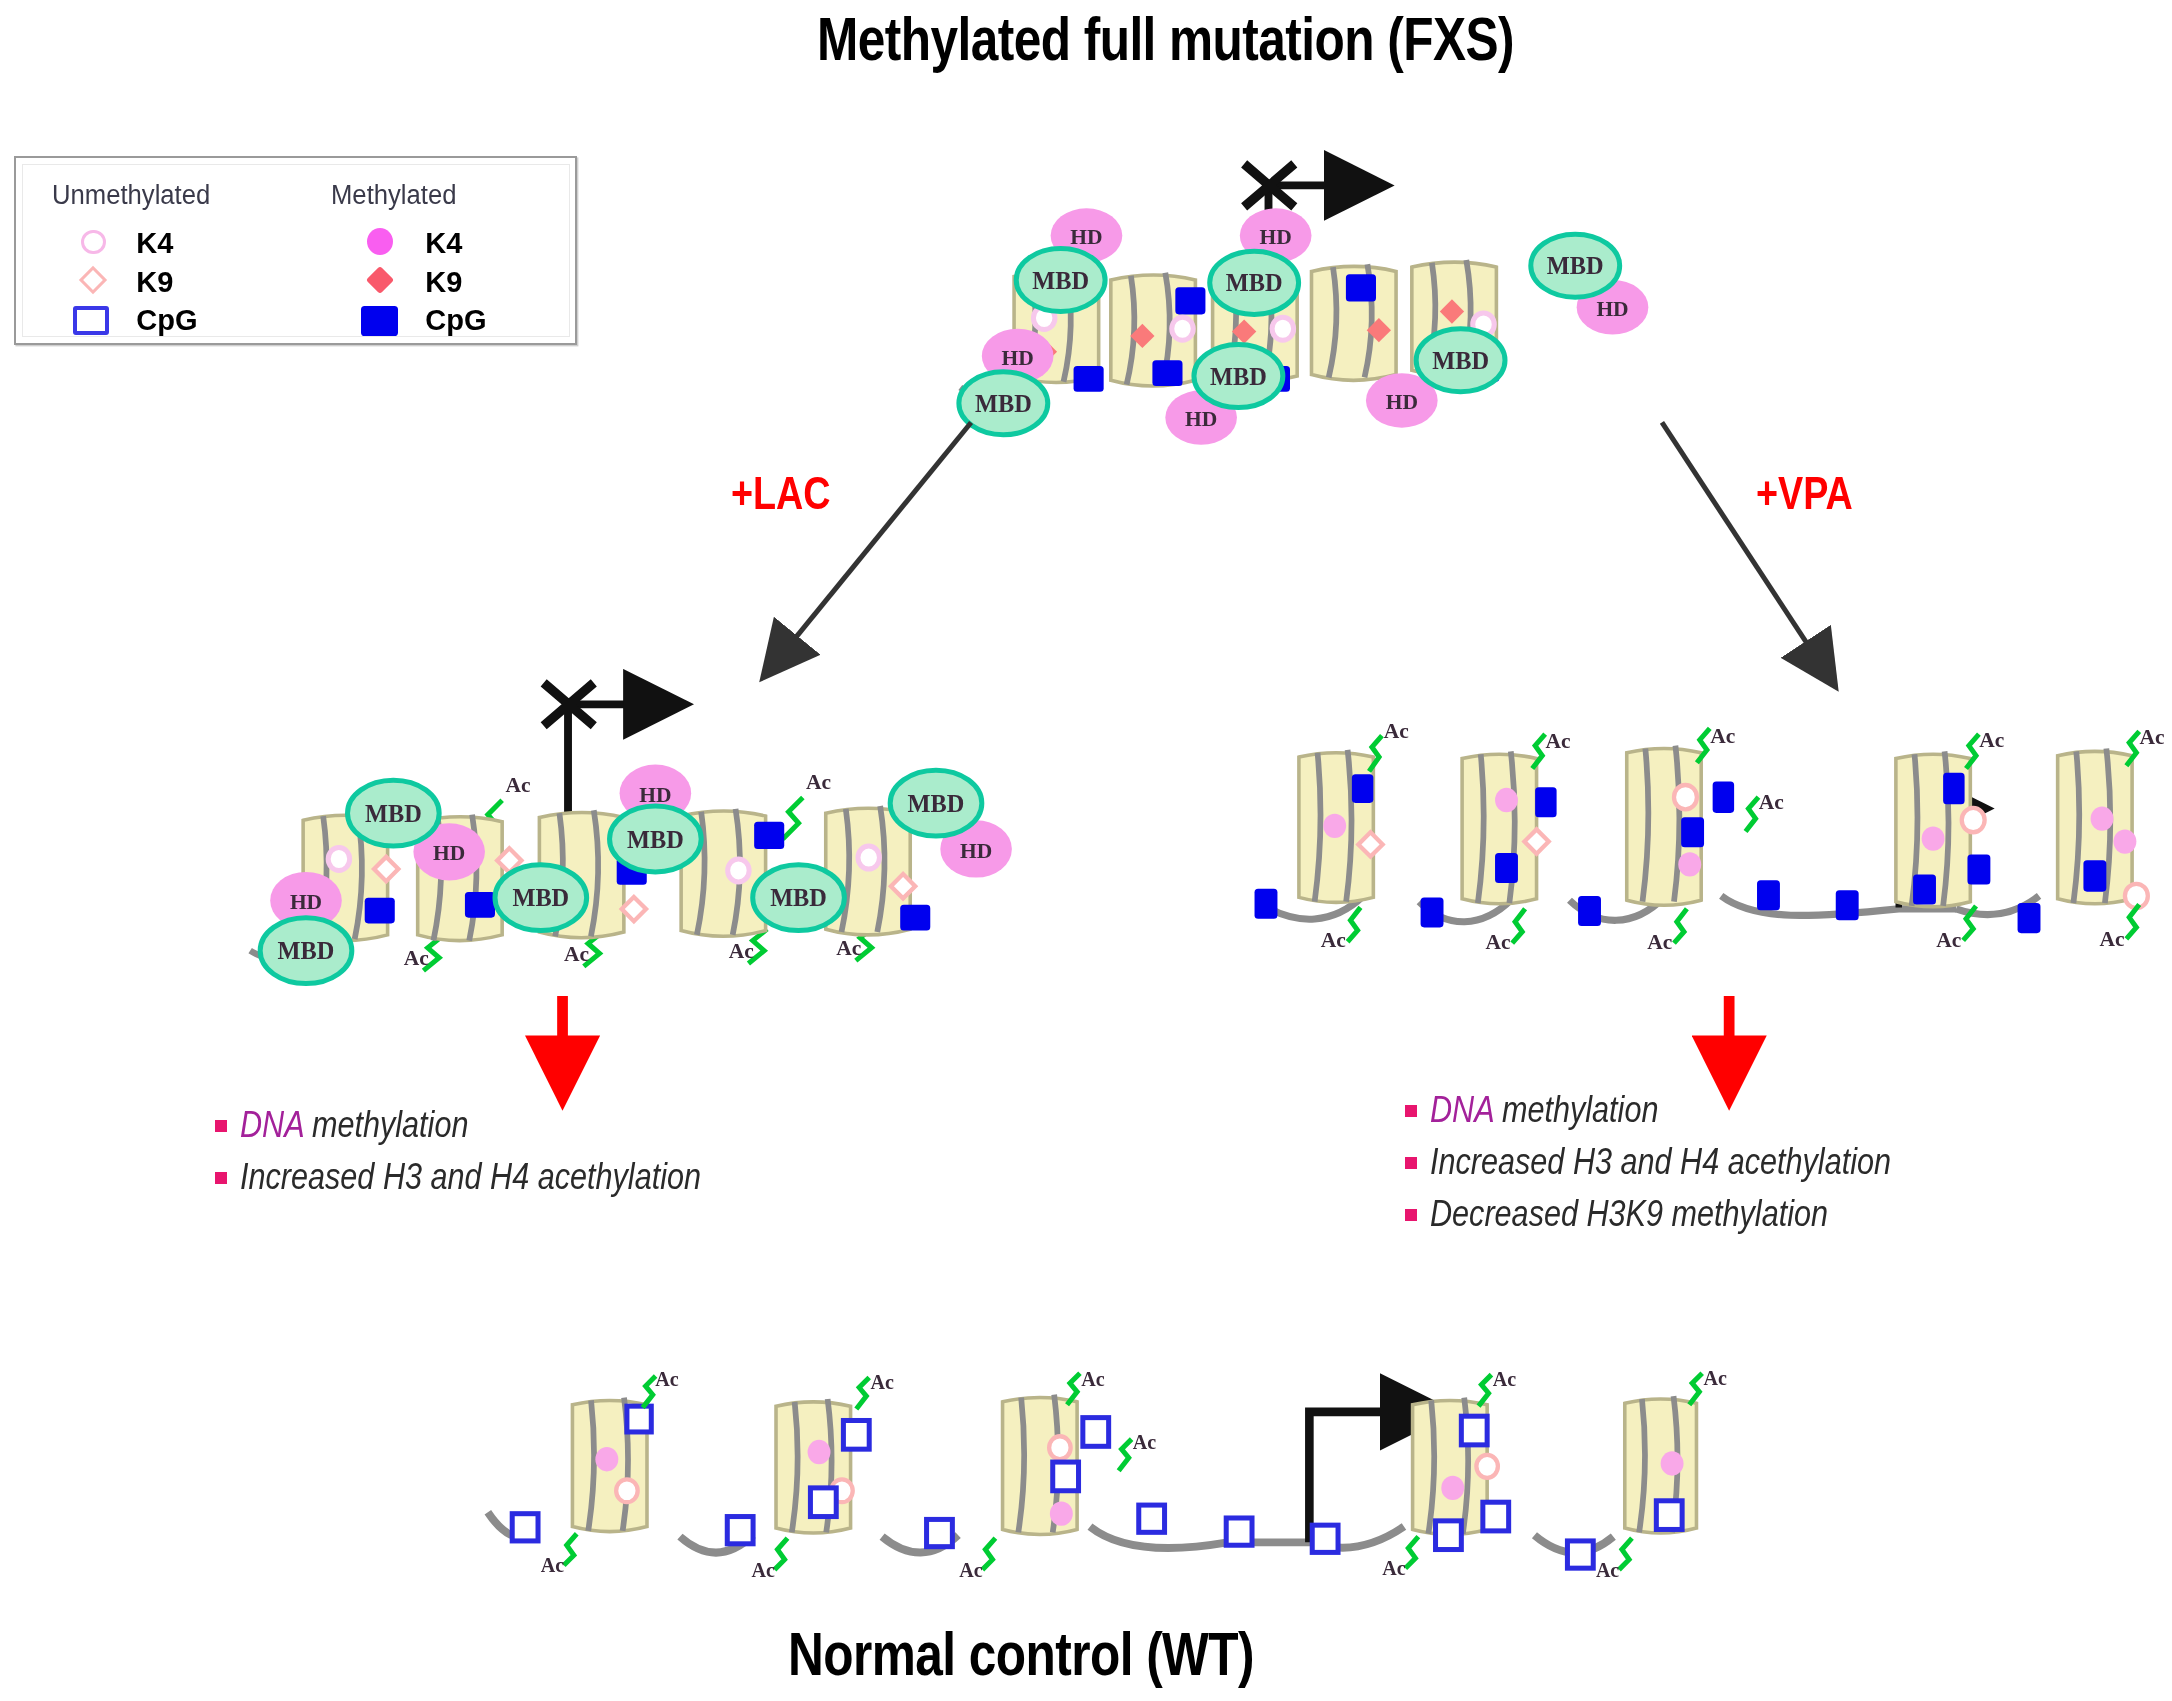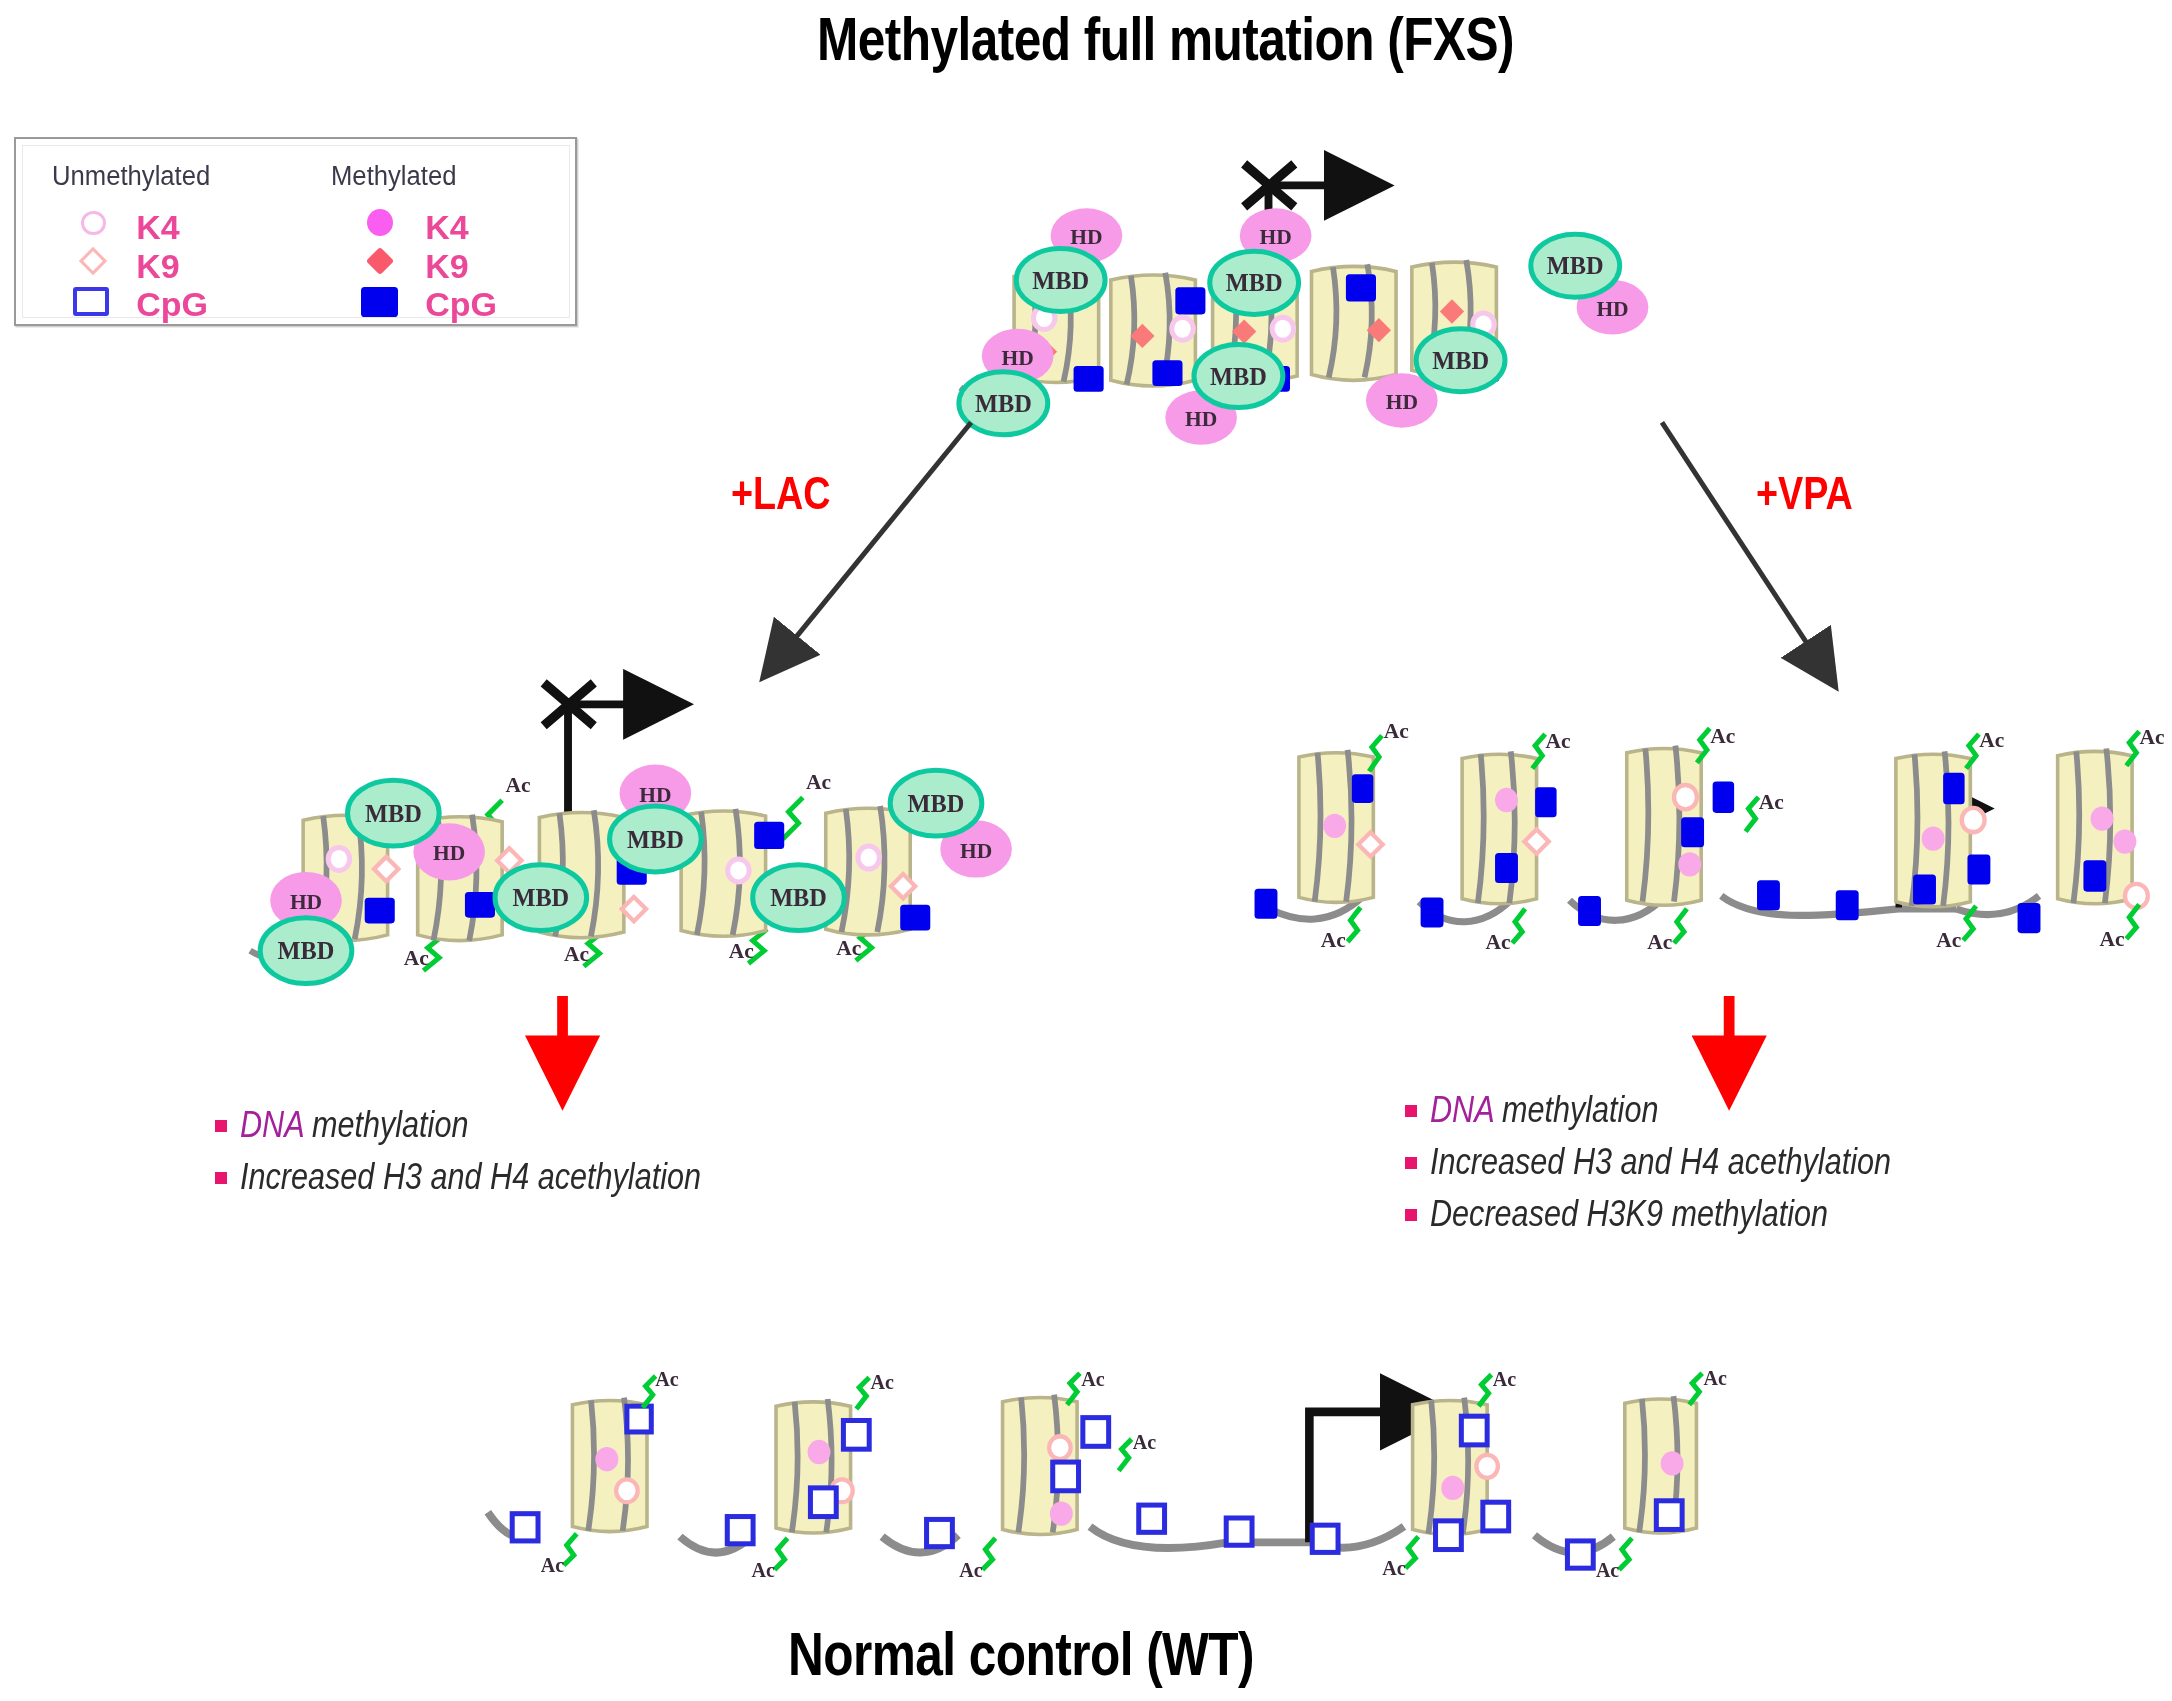--- a/index.html
+++ b/index.html
@@ -7,28 +7,28 @@
        font-family:"Liberation Sans",sans-serif;}
   .abs{position:absolute;}
 
   
   .title{font-weight:bold;color:#000;letter-spacing:-0.7px;
          transform:scaleX(.80);transform-origin:left center;white-space:nowrap;}
   #title-top{left:817px;top:2.9px;font-size:62px;}
   #title-bottom{left:788px;top:1618px;font-size:62px;}
 
   
-  #legend-box{left:14.3px;top:137px;width:559px;height:185px;
+  #legend-box{left:14.3px;top:156px;width:559px;height:185px;
               background:#fff;border:2.2px solid #9a9a9a;box-shadow:1.4px 1.4px 0 #cfcfcf;text-decoration:underline;}
   #legend-inner{position:absolute;left:5.7px;top:5.7px;right:5.7px;bottom:5.7px;border:0.7px solid #e9e9e9;}
   .leg-head{position:absolute;font-size:27px;color:#3a3a4a;transform:scaleX(.95);
             transform-origin:left center;white-space:nowrap;}
   #leg-head-un{left:36px;top:21.5px;}
   #leg-head-me{left:315px;top:21.5px;}
-  .leg-row-lab{position:absolute;font-size:34px;color:#ec4899;font-weight:bold;white-space:nowrap;}
+  .leg-row-lab{position:absolute;font-size:29px;color:#000000;font-weight:bold;white-space:nowrap;}
   .leg-sym{position:absolute;}
 
   
   .k4-open{width:24.4px;height:24.4px;border-radius:50%;border:3.6px solid #f7b8e8;box-sizing:border-box;}
   .k4-fill{width:26px;height:27px;border-radius:50%;background:#f95ef0;}
   .k9-open{width:20px;height:20px;border:3.6px solid #fbb6b6;box-sizing:border-box;transform:rotate(45deg);}
   .k9-fill{width:20px;height:20px;background:#f9596b;transform:rotate(45deg);border-radius:2.9px;}
   .cpg-open{width:36px;height:29px;border:4.3px solid #3a38e8;background:#fff;box-sizing:border-box;border-radius:2.9px;}
   .cpg-fill{width:37px;height:30px;background:#0000ee;border-radius:3.6px;}
 

